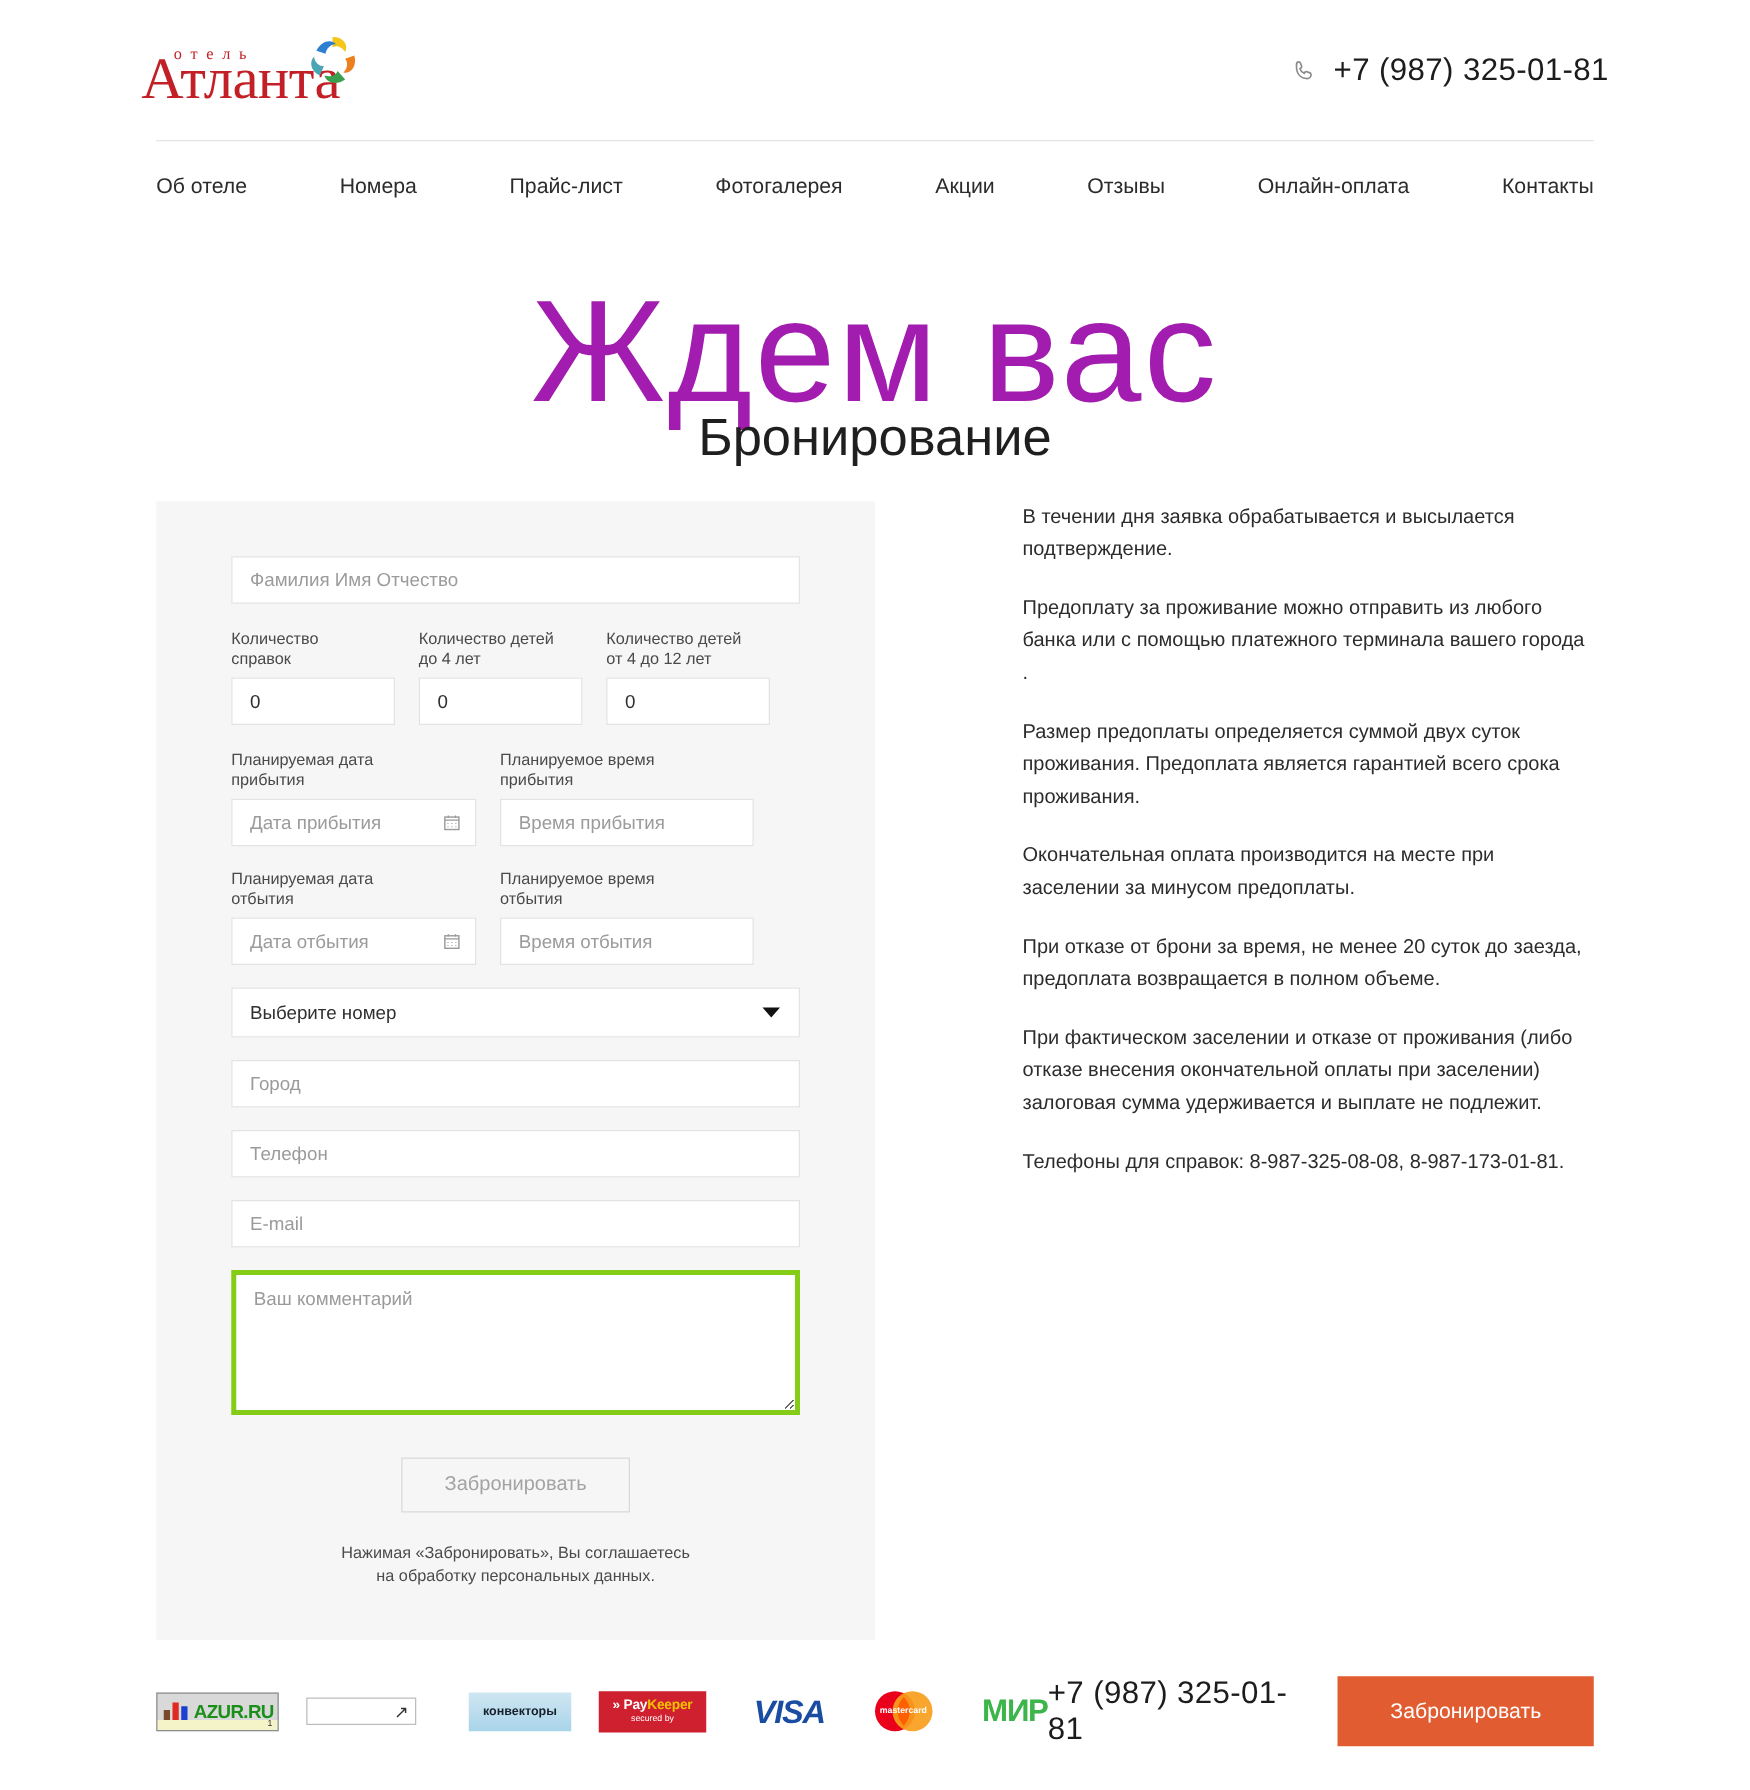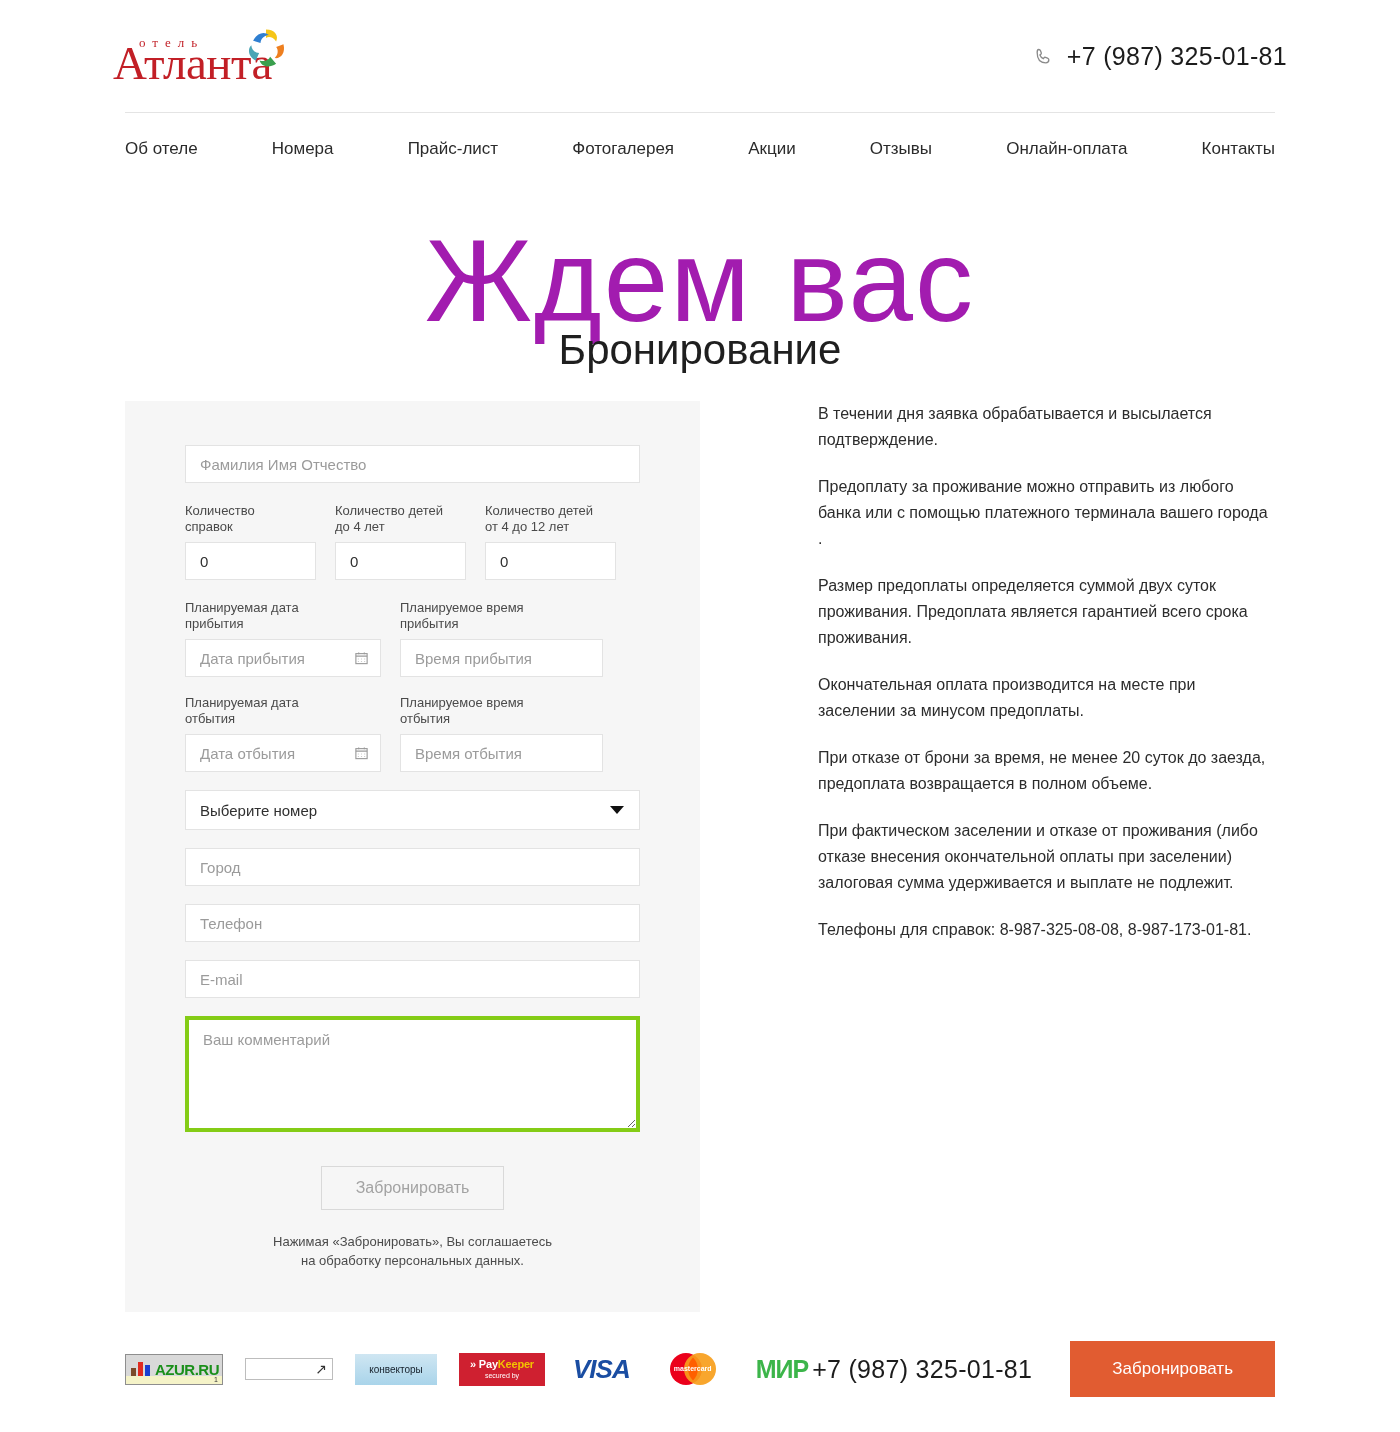--- a/index.html
+++ b/index.html
@@ -285,40 +285,40 @@
     position: relative;
   }
   .badge-counter-arrow {
     position: absolute; right: 5px; top: 3px;
     font-size: 14px; color: #333; line-height: 14px;
   }
   .badge-konv {
     width: 82px; height: 31px;
     background: linear-gradient(#cfe6f2, #a9d4ea);
     display: flex; align-items: center; justify-content: center;
-    font-size: 10px; font-weight: normal; color: #15202b;
+    font-size: 10px; font-weight: bold; color: #15202b; margin-left: 20px;
   }
   .badge-paykeeper {
     width: 86px; height: 33px;
     background: #cf2030;
     color: #fff;
     display: flex; flex-direction: column; align-items: center; justify-content: center;
     line-height: 1;
   }
   .pk-top { font-size: 11px; font-weight: bold; letter-spacing: -0.2px; }
   .pk-top span.k { color: #f2c200; }
   .pk-bot { font-size: 7px; margin-top: 2px; }
   .badge-visa {
     font-family: "Liberation Sans", sans-serif;
     font-style: italic;
     font-weight: bold;
     font-size: 26px;
     color: #1a4da2;
     letter-spacing: -1px;
-    margin-left: 6px;
+    margin-left: 16px;
   }
   .badge-mc { position: relative; width: 62px; height: 38px; margin-left: 10px; }
   .mc-text {
     position: absolute; left: 0; right: 0; top: 15px;
     text-align: center; font-size: 7px; color: #fff; font-weight: bold;
     z-index: 3;
   }
   .badge-mir {
     font-family: "Liberation Sans", sans-serif;
     font-weight: bold;

